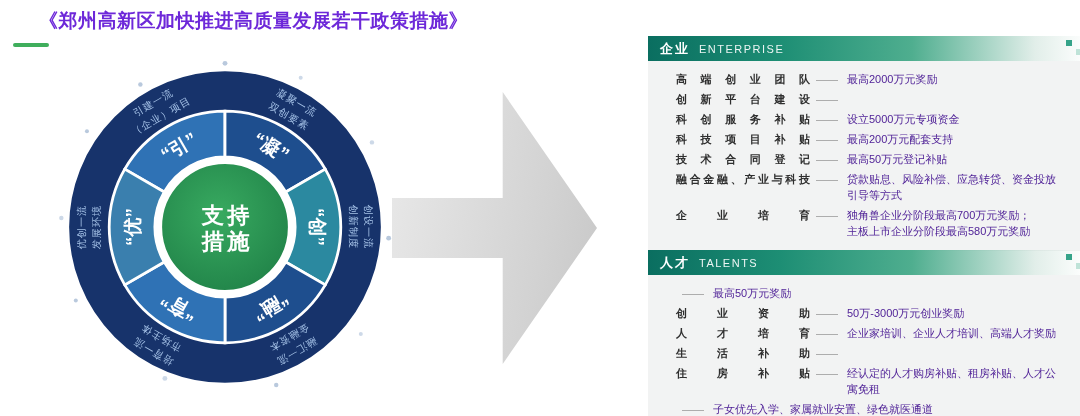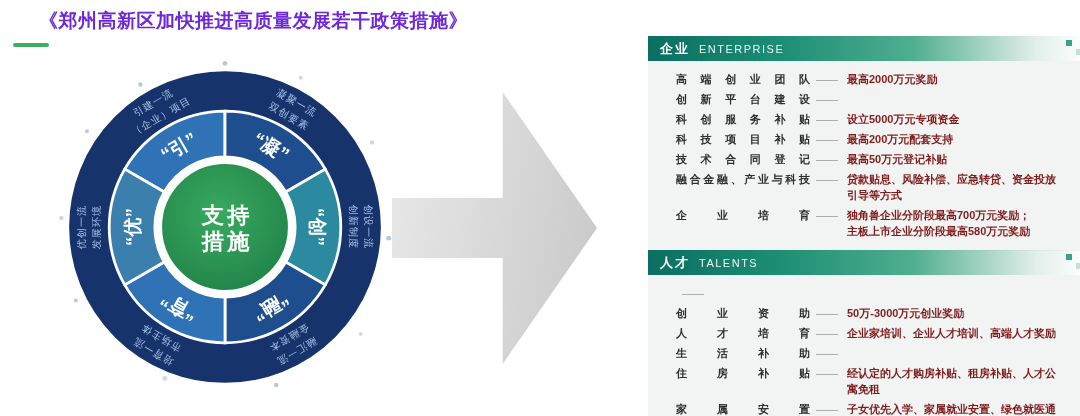--- a/index.html
+++ b/index.html
@@ -34,21 +34,21 @@
   .ph-cn{font-size:13px;font-weight:700;color:#ffffff;letter-spacing:2px;}
   .ph-en{font-size:11px;color:rgba(255,255,255,.92);letter-spacing:1.5px;margin-left:9px;}
   .sq{position:absolute;display:block;}
   .sq1{width:6px;height:6px;background:#35a389;right:16px;top:4px;}
   .sq2{width:6px;height:6px;background:#bfe3d8;right:6px;top:13px;}
   .panel-body{background:#f2f3f3;padding:6px 10px 8px 12px;}
   .row{display:flex;align-items:flex-start;margin:4px 16px;font-size:11px;line-height:16px;}
   .row-label{flex:0 0 134px;font-weight:700;color:#2f2f2f;
              text-align:justify;text-align-last:justify;}
   .row-dash{flex:0 0 auto;color:#999;margin:0 9px 0 6px;}
-  .row-desc{flex:1;color:#7f1d1d;white-space:pre-line;font-weight:bold;}
+  .row-desc{flex:1;color:#4c1d95;white-space:pre-line;}
 </style>
 </head>
 <body>
 
 <div class="page">
 
   <div class="main-title">《郑州高新区加快推进高质量发展若干政策措施》</div>
   <div class="title-underline"></div>
 
   <svg class="wheel-svg" width="334" height="334" viewBox="0 0 300 300">
@@ -169,20 +169,21 @@
   <div class="panel panel-talents">
     <div class="panel-header">
       <span class="ph-cn">人才</span>
       <span class="ph-en">TALENTS</span>
       <span class="sq sq1"></span>
       <span class="sq sq2"></span>
     </div>
     <div class="panel-body">
       <div class="row">
         <span class="row-dash">——</span>
+        <span class="row-desc">最高50万元奖励</span>
       </div>
       <div class="row">
         <span class="row-label">创业资助</span>
         <span class="row-dash">——</span>
         <span class="row-desc">50万-3000万元创业奖励</span>
       </div>
       <div class="row">
         <span class="row-label">人才培育</span>
         <span class="row-dash">——</span>
         <span class="row-desc">企业家培训、企业人才培训、高端人才奖励</span>
@@ -190,20 +191,19 @@
       <div class="row">
         <span class="row-label">生活补助</span>
         <span class="row-dash">——</span>
       </div>
       <div class="row">
         <span class="row-label">住房补贴</span>
         <span class="row-dash">——</span>
         <span class="row-desc">经认定的人才购房补贴、租房补贴、人才公寓免租</span>
       </div>
       <div class="row">
-        <span class="row-label">家属安置</span>
         <span class="row-dash">——</span>
         <span class="row-desc">子女优先入学、家属就业安置、绿色就医通道</span>
       </div>
     </div>
   </div>
 
 </div>
 
 </body></html>

